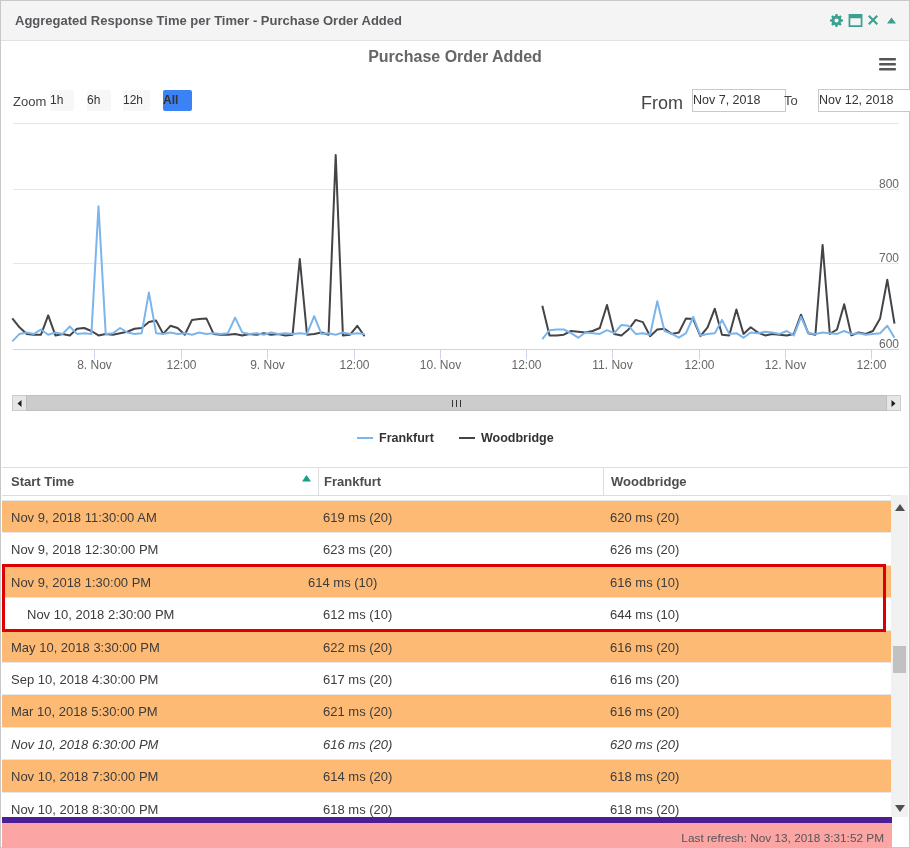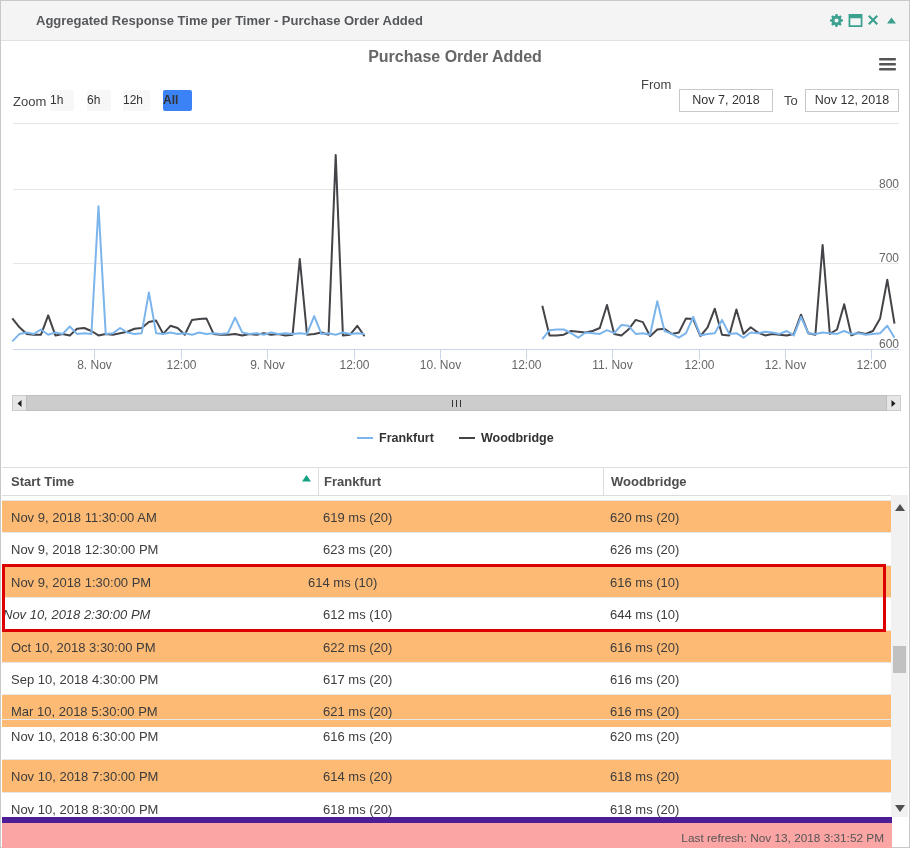--- a/index.html
+++ b/index.html
@@ -1,27 +1,27 @@
 <!DOCTYPE html>
 <html><head>
 <meta charset="utf-8">
 <style>
 html,body{margin:0;padding:0;width:910px;height:848px;overflow:hidden;background:#fff;
   font-family:"Liberation Sans",sans-serif;}
 #widget{position:absolute;left:0;top:0;width:908px;height:846px;border:1px solid #c8c8c8;background:#fff;}
 #whead{position:absolute;left:0;top:0;width:908px;height:39px;background:#f4f4f4;border-bottom:1px solid #e2e2e2;}
-#wtitle{position:absolute;left:14px;top:12px;font-size:13px;font-weight:bold;color:#55575a;margin-left:21px;}
+#wtitle{position:absolute;left:14px;top:12px;font-size:13px;font-weight:bold;color:#55575a;}
 .hicon{position:absolute;top:12px;}
 #chart-title{position:absolute;left:0;top:47px;width:908px;text-align:center;font-size:16px;font-weight:bold;color:#666;}
 #zoomlbl{position:absolute;left:12px;top:93px;font-size:13px;color:#444;}
 .zbtn{position:absolute;top:89px;height:21px;line-height:21px;font-size:12px;color:#333;background:#f7f7f7;border-radius:2px;}
 .zbtn.sel{background:#3b82f6;font-weight:bold;}
-#fromlbl{position:absolute;left:640px;top:76px;font-size:13px;color:#444;}
+#fromlbl{position:absolute;left:640px;top:92px;font-size:18px;color:#444;}
 #tolbl{position:absolute;left:783px;top:92px;font-size:13px;color:#444;}
-.dinput{position:absolute;top:88px;height:21px;line-height:21px;border:1px solid #c8c8c8;text-align:center;font-size:12.5px;color:#333;background:#fff;}
+.dinput{position:absolute;top:88px;height:21px;line-height:21px;border:1px solid #c8c8c8;font-size:12.5px;color:#333;background:#fff;margin-left:13px;}
 #chartsvg{position:absolute;left:0;top:0;}
 #tablehead{position:absolute;left:1px;top:466px;width:906px;height:27px;border-top:1px solid #ddd;border-bottom:1px solid #ddd;background:#fff;}
 .th{position:absolute;top:6px;font-size:13px;font-weight:bold;color:#4d4d4d;}
 .thdiv{position:absolute;top:0;width:1px;height:27px;background:#ddd;}
 #tbody{position:absolute;left:1px;top:494px;width:889px;height:322px;overflow:hidden;}
 .row{position:absolute;left:0;width:889px;height:32px;border-top:1px solid #e7e7e7;}
 .row.odd{background:#fdba74;}
 .cell{position:absolute;top:9px;font-size:13px;color:#3c3c3c;}
 #vscroll{position:absolute;left:890px;top:494px;width:17px;height:322px;background:#f1f1f1;}
 #vthumb{position:absolute;left:892px;top:645px;width:13px;height:27px;background:#c1c1c1;}
@@ -126,40 +126,40 @@
         <div class="cell" style="left:9px;">Nov 9, 2018 12:30:00 PM</div>
         <div class="cell" style="left:321px;">623 ms (20)</div>
         <div class="cell" style="left:608px;text-align:center;">626 ms (20)</div>
       </div>
 <div class="row odd" style="top:70px;">
         <div class="cell" style="left:9px;">Nov 9, 2018 1:30:00 PM</div>
         <div class="cell" style="left:306px;">614 ms (10)</div>
         <div class="cell" style="left:608px;">616 ms (10)</div>
       </div>
 <div class="row" style="top:102px;">
-        <div class="cell" style="left:1px;font-style:italic;">Nov 10, 2018 2:30:00 PM</div>
+        <div class="cell" style="left:25px;">Nov 10, 2018 2:30:00 PM</div>
         <div class="cell" style="left:321px;text-align:right;">612 ms (10)</div>
         <div class="cell" style="left:608px;">644 ms (10)</div>
       </div>
 <div class="row odd" style="top:135px;">
-        <div class="cell" style="left:9px;">Oct 10, 2018 3:30:00 PM</div>
+        <div class="cell" style="left:9px;">May 10, 2018 3:30:00 PM</div>
         <div class="cell" style="left:321px;">622 ms (20)</div>
         <div class="cell" style="left:608px;">616 ms (20)</div>
       </div>
 <div class="row" style="top:167px;">
         <div class="cell" style="left:9px;">Sep 10, 2018 4:30:00 PM</div>
         <div class="cell" style="left:321px;">617 ms (20)</div>
         <div class="cell" style="left:608px;">616 ms (20)</div>
       </div>
 <div class="row odd" style="top:199px;">
         <div class="cell" style="left:9px;">Mar 10, 2018 5:30:00 PM</div>
         <div class="cell" style="left:321px;">621 ms (20)</div>
         <div class="cell" style="left:608px;">616 ms (20)</div>
       </div>
-<div class="row" style="top:224px;">
+<div class="row" style="top:232px;font-style:italic;">
         <div class="cell" style="left:9px;">Nov 10, 2018 6:30:00 PM</div>
         <div class="cell" style="left:321px;">616 ms (20)</div>
         <div class="cell" style="left:608px;">620 ms (20)</div>
       </div>
 <div class="row odd" style="top:264px;">
         <div class="cell" style="left:9px;">Nov 10, 2018 7:30:00 PM</div>
         <div class="cell" style="left:321px;">614 ms (20)</div>
         <div class="cell" style="left:608px;">618 ms (20)</div>
       </div>
 <div class="row" style="top:297px;">

